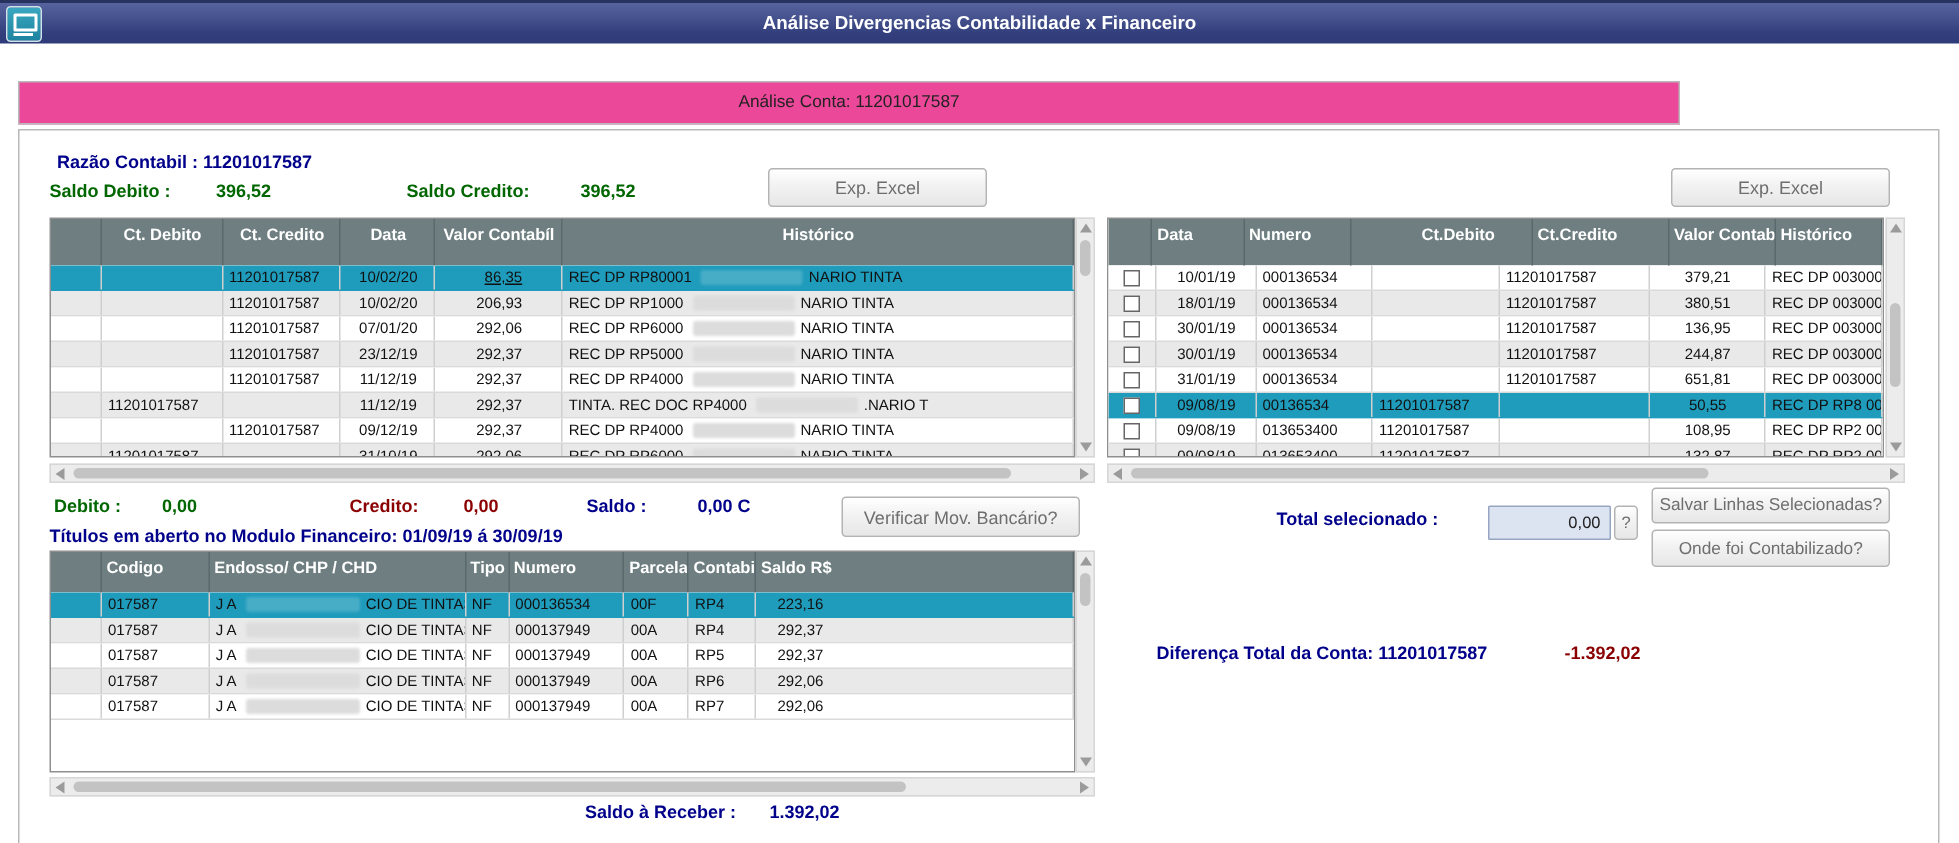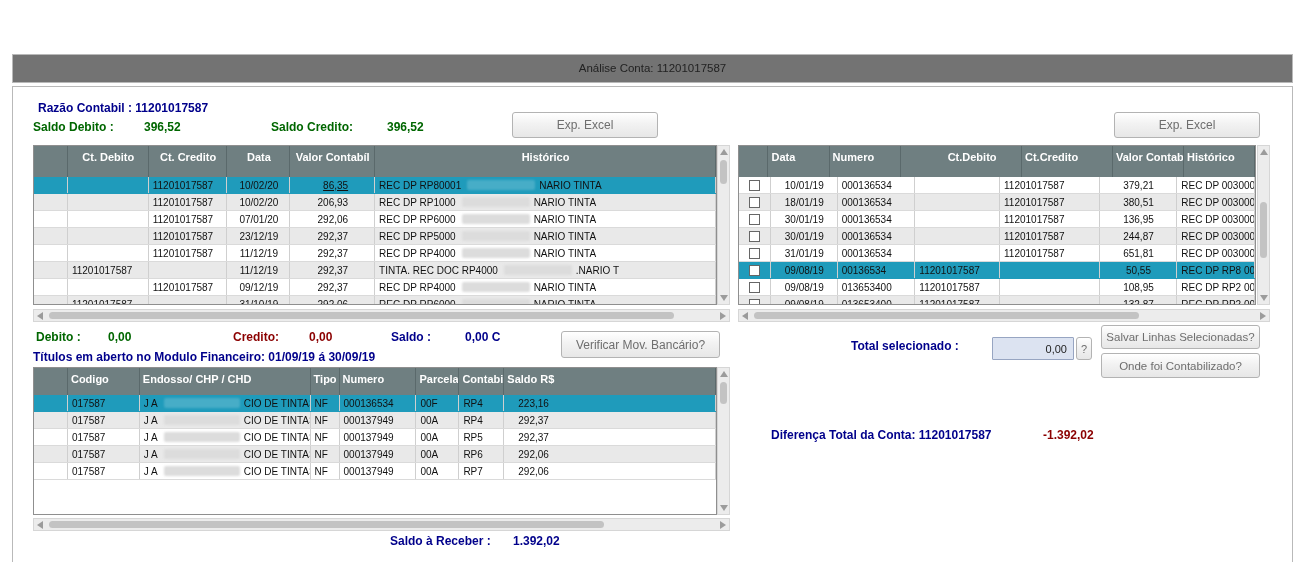--- a/index.html
+++ b/index.html
@@ -9,21 +9,21 @@
   .titlebar{position:absolute;left:0;top:0;width:1306px;height:29px;
     background:linear-gradient(180deg,#56639e 0%,#46538f 35%,#323f7c 75%,#2e3b78 100%);
     border-top:2px solid #27325f;box-sizing:border-box;}
   .titlebar .title{position:absolute;left:0;right:0;top:6px;text-align:center;
     color:#fff;font-size:12.5px;font-weight:bold;}
   .appicon{position:absolute;left:4px;top:2px;width:24px;height:24px;border-radius:3px;
     background:linear-gradient(180deg,#3aa7c0,#1e83a0);border:1px solid #cfe3ea;box-sizing:border-box;}
   .appicon .scr{position:absolute;left:4px;top:4px;width:12px;height:8px;border:2px solid #fff;border-radius:1px;}
   .appicon .base{position:absolute;left:4px;bottom:3px;width:13px;height:2px;background:#fff;}
   
-  .conta-bar{position:absolute;left:12px;top:54px;width:1281px;height:29px;background:#737373;
+  .conta-bar{position:absolute;left:12px;top:54px;width:1108px;height:29px;background:#ec4899;
     border:1px solid #b9b9b9;box-sizing:border-box;}
   .conta-bar span{position:absolute;left:0;right:0;top:7px;text-align:center;font-size:11.5px;color:#222;}
   .main-box{position:absolute;left:12px;top:86px;width:1281px;height:490px;background:#fff;
     border:1px solid #b9b9b9;box-sizing:border-box;}
   
   .lbl{position:absolute;font-size:12px;font-weight:bold;white-space:nowrap;}
   .navy{color:#00008B;} .green{color:#006600;} .dred{color:#8B0000;}
   
   .btn{position:absolute;background:linear-gradient(180deg,#ffffff 0%,#f2f2f2 45%,#e7e7e7 100%);
     border:1px solid #b3b3b3;border-radius:3px;color:#6e6e6e;font-size:12px;
@@ -54,20 +54,27 @@
   .arr.up{left:2px;top:3px;border-bottom:6px solid #9b9b9b;border-top:none;}
   .arr.dn{left:2px;bottom:3px;border-top:6px solid #9b9b9b;border-bottom:none;}
   .arr.lf{left:3px;top:2px;border-right:6px solid #9b9b9b;border-left:none;}
   .arr.rt{right:3px;top:2px;border-left:6px solid #9b9b9b;border-right:none;}
 </style>
 </head>
 <body>
 
 <div id="canvas">
 
+  <div class="titlebar">
+    <div class="appicon">
+      <div class="scr"></div>
+      <div class="base"></div>
+    </div>
+    <div class="title">Análise Divergencias Contabilidade x Financeiro</div>
+  </div>
 
   <div class="conta-bar">
     <span>Análise Conta: 11201017587</span>
   </div>
 
   <div class="main-box"></div>
 
   <div class="lbl navy" style="left:38px;top:101px;">Razão Contabil : 11201017587</div>
   <div class="lbl green" style="left:33px;top:120px;">Saldo Debito :</div>
   <div class="lbl green" style="left:144px;top:120px;">396,52</div>

